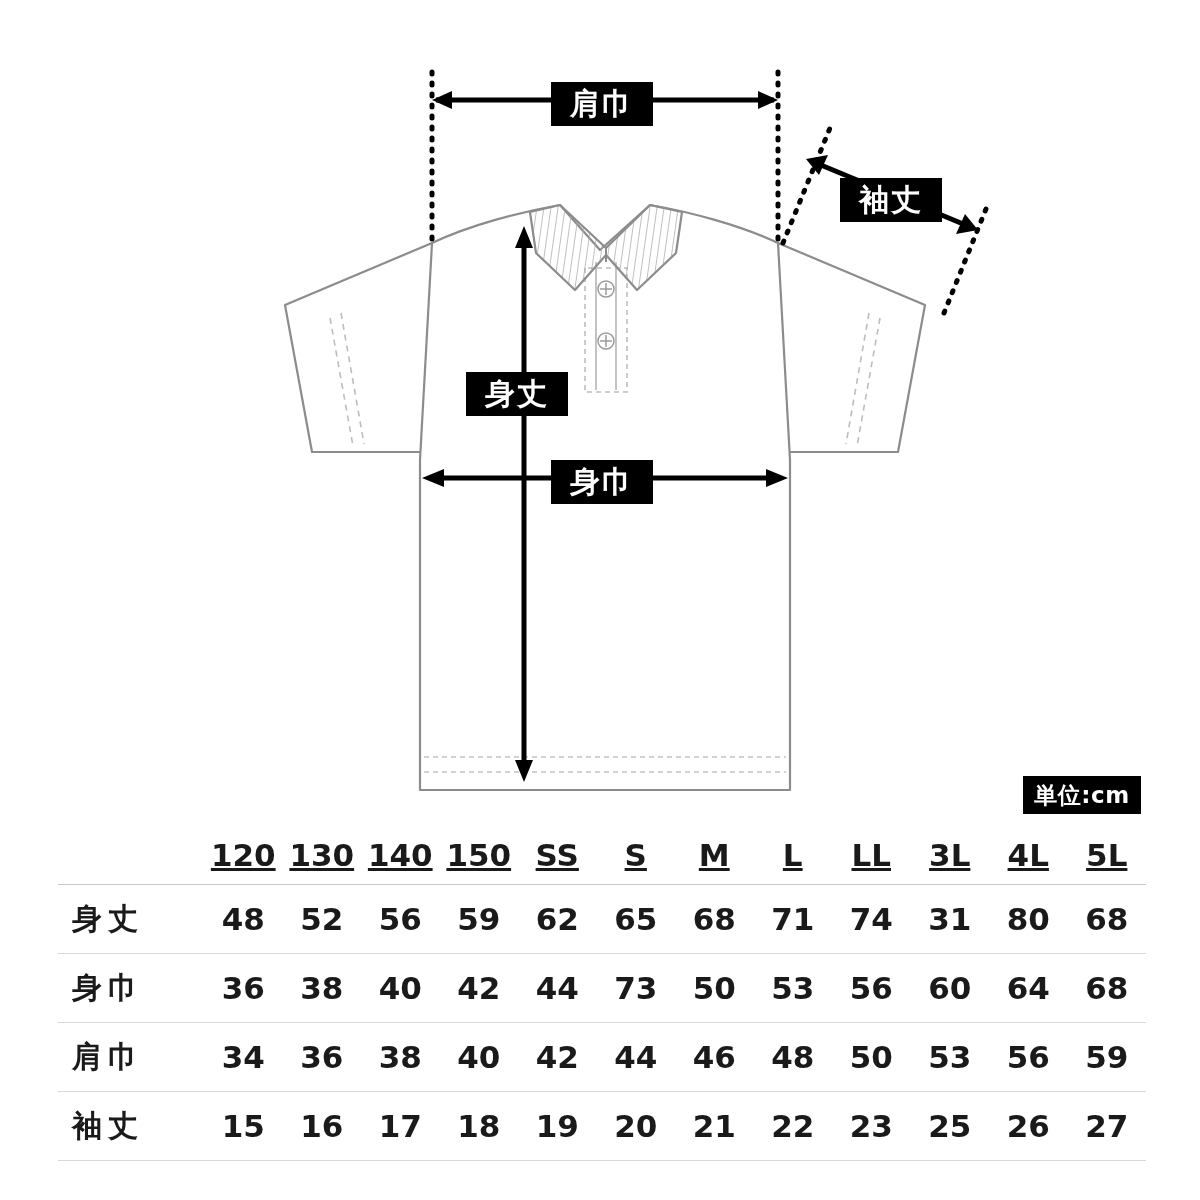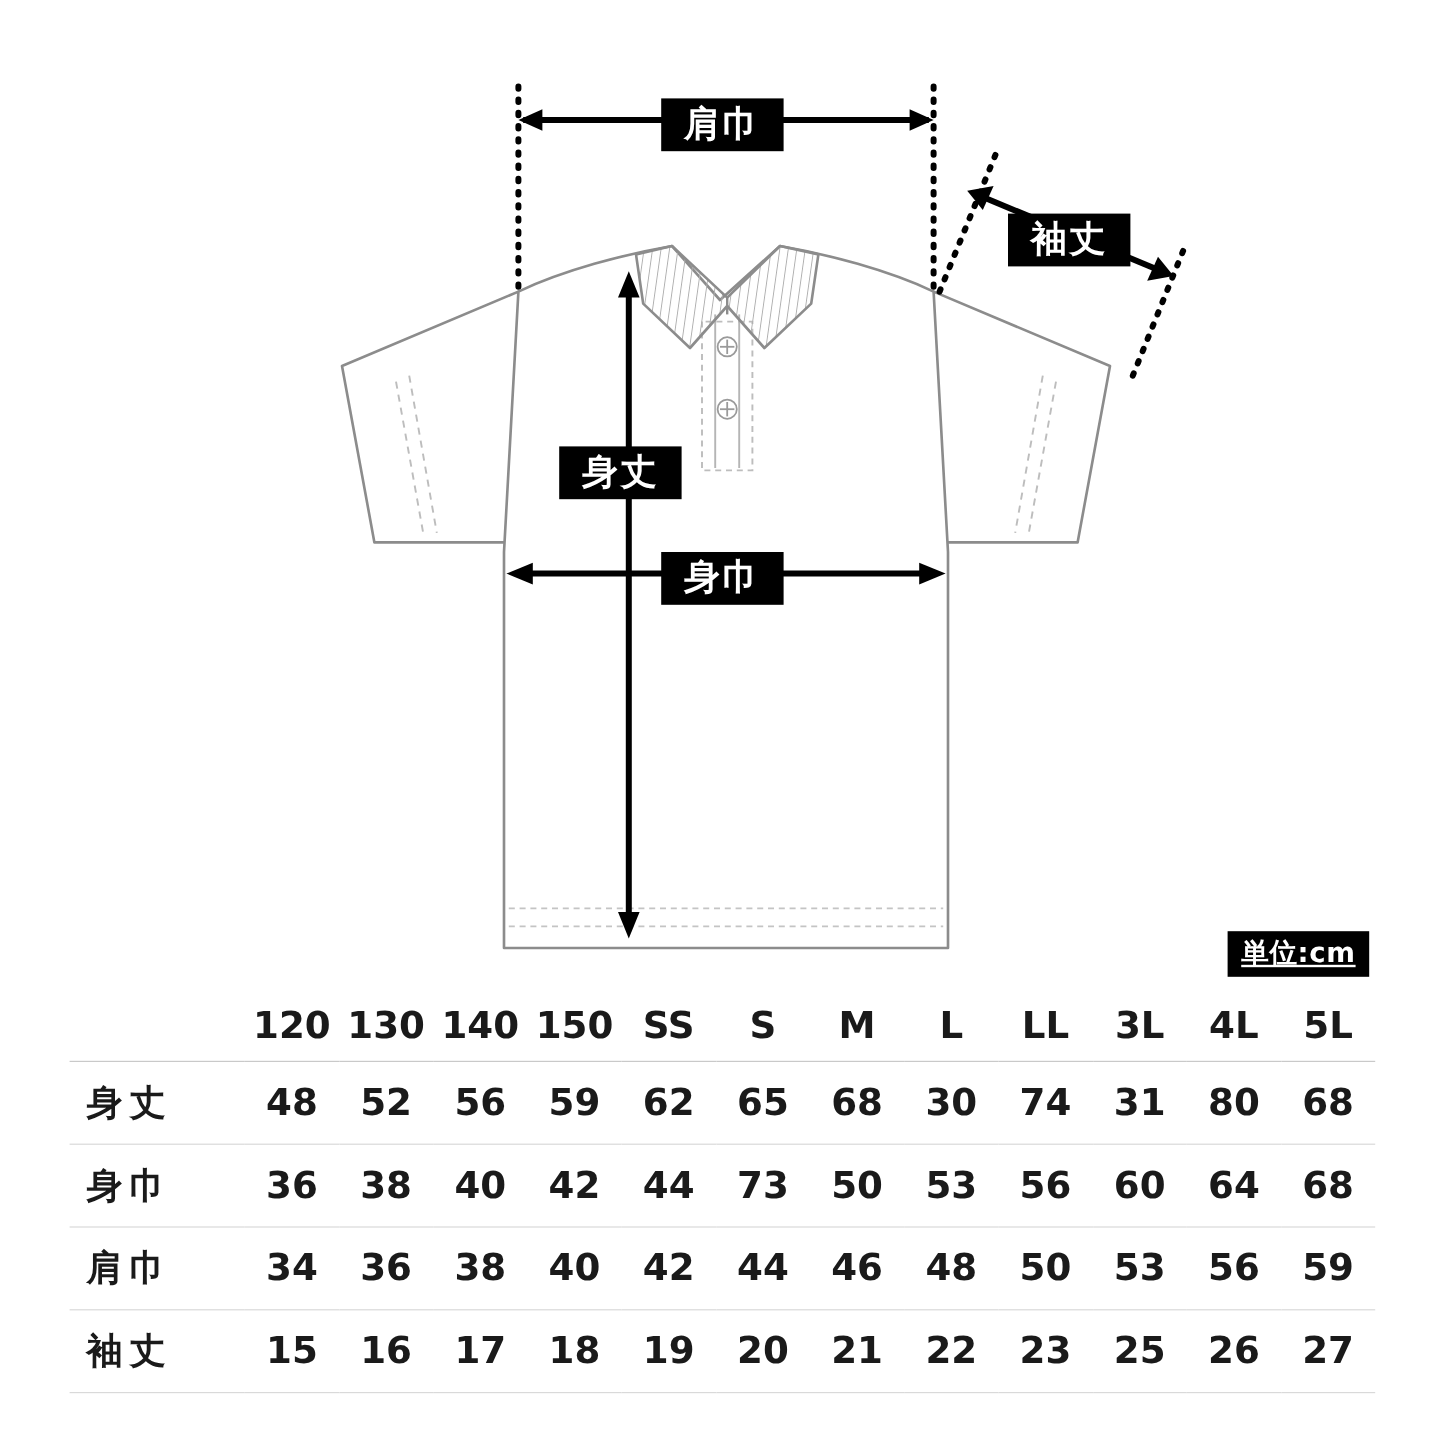--- a/index.html
+++ b/index.html
@@ -74,21 +74,20 @@
     height: 44px;
     font-size: 30px;
   }
   .chip-unit {    
     left: 1023px;
     top: 776px;
     width: 118px;
     height: 38px;
     font-size: 23px;
     letter-spacing: 0.5px;
-    text-decoration: underline;
   }
 
   
   .size-table {
     position: absolute;
     left: 58px;
     top: 826px;
     width: 1088px;
     border-collapse: collapse;
     table-layout: fixed;
@@ -100,20 +99,21 @@
     font-size: 31px;
     font-weight: bold;
     color: #1a1a1a;
     padding: 0;
     height: 68px;
     border-bottom: 1px solid #d9d9d9;
   }
   .size-table thead th {
     border-bottom: 1px solid #c9c9c9;
     height: 58px;
+    text-decoration: underline;
   }
   .size-table th.rowhead {
     text-align: left;
     padding-left: 14px;
     letter-spacing: 6px;
     font-size: 30px;
     width: 132px;
   }
   .size-table thead th.corner {
     border-bottom: 1px solid #c9c9c9;
@@ -252,21 +252,21 @@
     <tbody>
       <tr>
         <th class="rowhead">身丈</th>
         <td>48</td>
         <td>52</td>
         <td>56</td>
         <td>59</td>
         <td>62</td>
         <td>65</td>
         <td>68</td>
-        <td>30</td>
+        <td>71</td>
         <td>74</td>
         <td>31</td>
         <td>80</td>
         <td>68</td>
       </tr>
       <tr>
         <th class="rowhead">身巾</th>
         <td>36</td>
         <td>38</td>
         <td>40</td>

